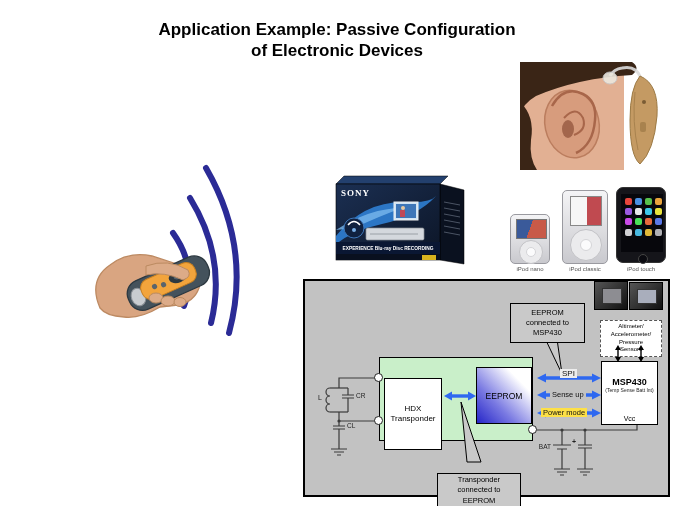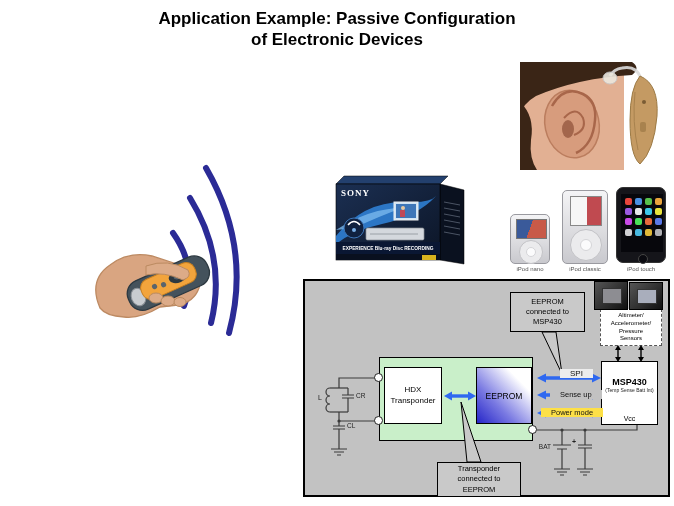--- a/index.html
+++ b/index.html
@@ -1,18 +1,18 @@
 <!DOCTYPE html>
 <html><head>
 <meta charset="utf-8">
 <style>
   html,body{margin:0;padding:0;background:#fff;}
   .slide{position:relative;width:674px;height:506px;background:#fff;overflow:hidden;
          font-family:"Liberation Sans",sans-serif;color:#000;}
-  .pre{white-space:pre-line;}
+  .pre{white-space:pre-line;margin-top:11px;}
 
   .title{position:absolute;top:8px;left:0;width:674px;text-align:center;
          font-size:17px;font-weight:bold;line-height:1.25;color:#000;}
 
   .hand-fig{position:absolute;left:40px;top:148px;width:260px;height:200px;}
   .handheld-label{position:absolute;left:35px;top:362px;font-size:17.5px;line-height:1.22;color:#1a1a1a;}
 
   .ear-photo{position:absolute;left:520px;top:62px;width:154px;height:108px;}
   .sony-box{position:absolute;left:330px;top:172px;width:140px;height:96px;}
 
@@ -45,21 +45,21 @@
   .lbl-classic{left:56px;width:46px;}
   .lbl-touch{left:108px;width:54px;}
 
   
   .diagram{position:absolute;left:303px;top:279px;width:367px;height:218px;background:#c2c2c2;
            border:2px solid #000;box-sizing:border-box;}
   .wires{position:absolute;left:0;top:0;width:363px;height:214px;z-index:2;}
   .dbox{position:absolute;box-sizing:border-box;border:1.3px solid #000;background:#fff;z-index:1;
         display:flex;align-items:center;justify-content:center;text-align:center;}
   .green-box{left:74px;top:76px;width:154px;height:84px;background:#c9efc9;border-width:1.5px;}
-  .hdx-box{left:79px;top:86px;width:58px;height:57px;font-size:8px;line-height:1.3;}
+  .hdx-box{left:79px;top:86px;width:58px;height:72px;font-size:8px;line-height:1.3;}
   .eeprom-box{left:171px;top:86px;width:56px;height:57px;font-size:8.5px;
         background:linear-gradient(to top right,#2525c8,#7a7ae2 35%,#fff 78%);}
   .msp-box{left:296px;top:80px;width:57px;height:64px;display:block;}
   .msp-title{margin-top:15px;text-align:center;font-size:9px;font-weight:600;}
   .msp-sub{text-align:center;font-size:5px;color:#222;}
   .msp-vcc{position:absolute;bottom:2px;left:0;width:100%;text-align:center;font-size:7px;}
   .sensors-box{left:295px;top:28px;width:62px;height:37px;border:1.5px dashed #555;
         font-size:6px;line-height:1.3;}
   .chip{position:absolute;background:linear-gradient(135deg,#555,#101010);border:1px solid #000;z-index:1;}
   .chip .die{position:absolute;left:22%;top:22%;width:55%;height:52%;background:#8d8d92;
@@ -67,21 +67,21 @@
   .chip1{left:289px;top:0;width:32px;height:27px;}
   .chip2{left:324px;top:1px;width:32px;height:26px;}
   .chip2 .die{background:#a9aebc;}
   .palfi-title{position:absolute;left:60px;top:53px;width:182px;text-align:center;z-index:1;
         font-size:15px;font-weight:bold;color:#3333cc;}
   .callout{position:absolute;background:#c9c9c9;border:1.3px solid #000;z-index:3;
         display:flex;align-items:center;justify-content:center;text-align:center;
         font-size:7.5px;line-height:1.35;box-sizing:border-box;}
   .callout-top{left:205px;top:11px;width:75px;height:40px;}
   .callout-bottom{left:132px;top:181px;width:84px;height:35px;}
-  .sig{position:absolute;z-index:3;font-size:7.5px;color:#111;padding:0 10px;}
+  .sig{position:absolute;z-index:3;font-size:7.5px;color:#111;padding:0 2px;}
   .sig-spi{left:255px;top:88px;background:#ededed;font-size:8px;}
   .sig-wup{left:245px;top:109px;background:#c2c2c2;}
   .sig-pmd{left:236px;top:127px;background:#fde047;}
   .clab{position:absolute;z-index:3;font-size:6.5px;color:#222;}
   .clab-l{left:13px;top:113px;font-size:7px;}
   .clab-cr{left:51px;top:111px;}
   .clab-cl{left:42px;top:141px;}
   .clab-bat{left:228px;top:162px;width:18px;text-align:right;}
   .clab-plus{left:267px;top:157px;font-weight:bold;font-size:7px;}
   .term{position:absolute;width:9px;height:9px;border-radius:50%;background:#fff;

